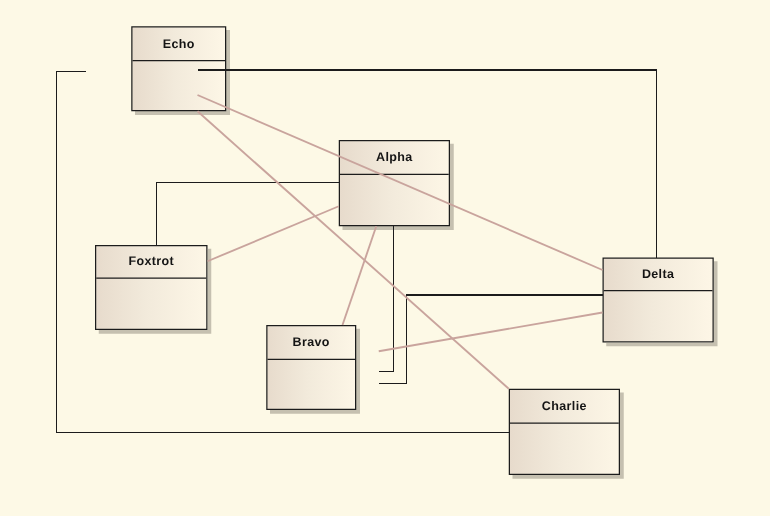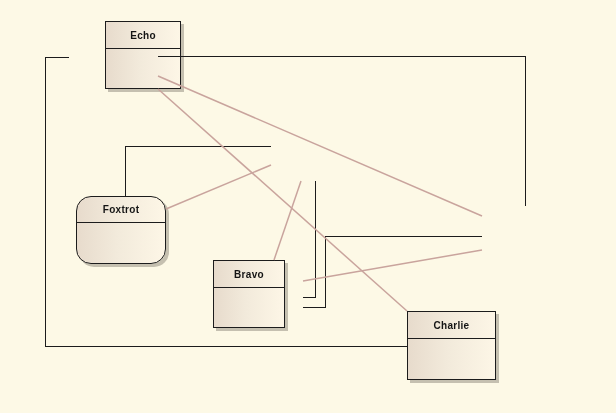--- a/index.html
+++ b/index.html
@@ -34,29 +34,41 @@
 </head>
 <body>
 
 <div id="canvas" style="background: rgb(253, 249, 230);">
     <div class="node" style="left: 69px; top: 21px; width: 76px; height: 68px; margin-left: 36px;">
       <div class="title" style="height: 27px;">
         <span>Echo</span>
       </div>
       <div class="body"></div>
     </div>
-    <div class="node" style="left: 76px; top: 196px; width: 90px; height: 68px; border-radius: 15px;">
+    <div class="node" style="left: 271px; top: 112px; width: 89px; height: 69px;">
+      <div class="title" style="height: 27px;">
+        <span>Alpha</span>
+      </div>
+      <div class="body"></div>
+    </div>
+    <div class="node" style="left: 76px; top: 196px; width: 90px; height: 68px;">
       <div class="title" style="height: 26px;">
         <span>Foxtrot</span>
       </div>
       <div class="body"></div>
     </div>
     <div class="node" style="left: 213px; top: 260px; width: 72px; height: 68px;">
       <div class="title" style="height: 27px;">
         <span>Bravo</span>
+      </div>
+      <div class="body"></div>
+    </div>
+    <div class="node" style="left: 482px; top: 206px; width: 89px; height: 68px;">
+      <div class="title" style="height: 26px;">
+        <span>Delta</span>
       </div>
       <div class="body"></div>
     </div>
     <div class="node" style="left: 407px; top: 311px; width: 89px; height: 69px; text-align: right;">
       <div class="title" style="height: 27px;">
         <span>Charlie</span>
       </div>
       <div class="body"></div>
     </div>
     <svg id="wires" viewBox="0 0 616 413">

